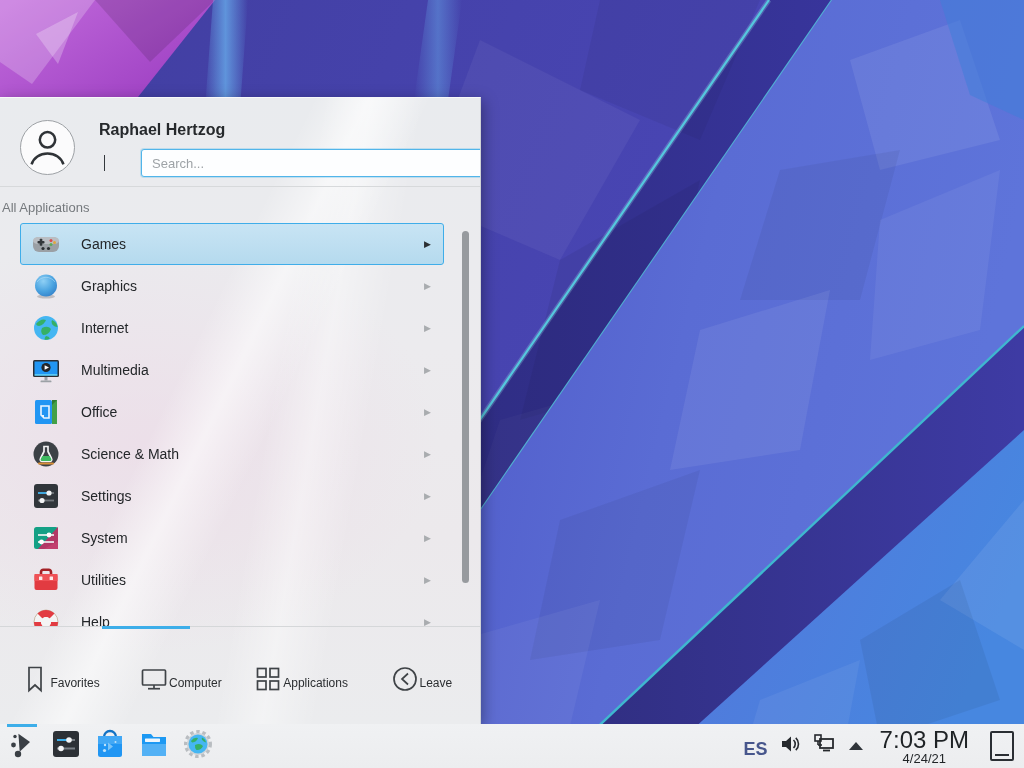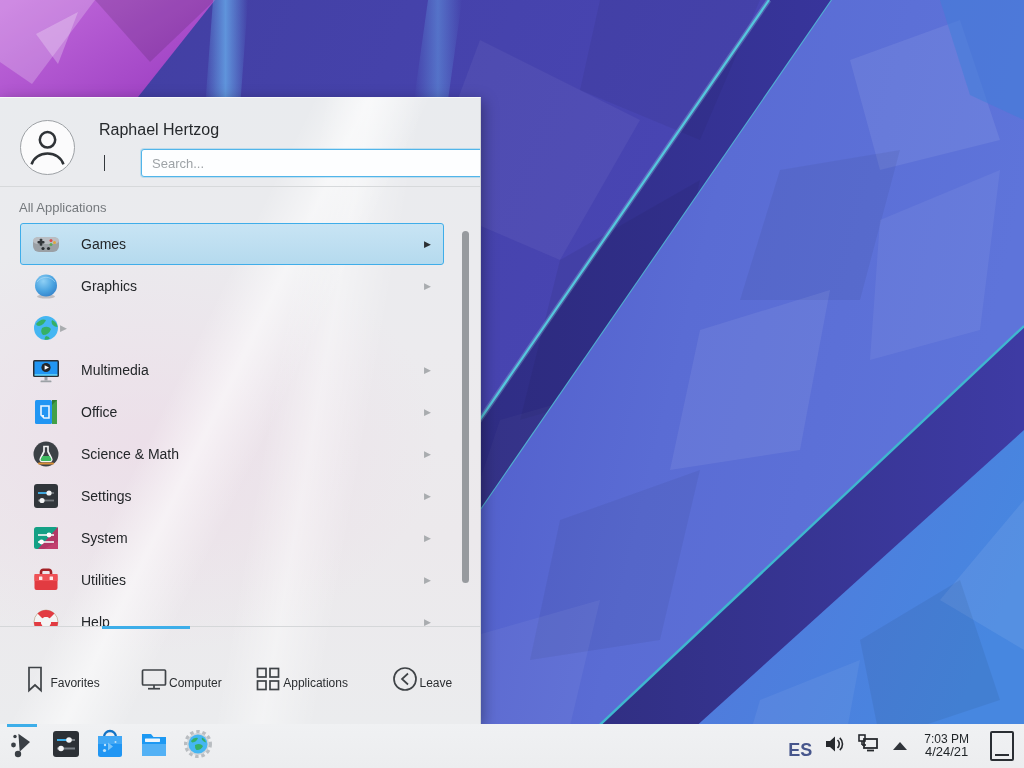--- a/index.html
+++ b/index.html
@@ -22,32 +22,32 @@
     background:
       linear-gradient(116deg, rgba(255,255,255,0) 40%, rgba(255,255,255,.55) 47%, rgba(255,255,255,0) 55%),
       linear-gradient(100deg, rgba(255,255,255,0) 55%, rgba(255,255,255,.4) 63%, rgba(255,255,255,0) 72%),
       radial-gradient(ellipse 420px 300px at 30% 55%, rgba(236,210,228,.45), rgba(236,210,228,0) 70%);
   }
   .launcher > * { position:relative; }
 
   .launcher-header { height:89px; border-bottom:1px solid #d7d9db; padding:22px 20px 0 20px; display:flex; }
   .avatar { width:55px; height:55px; border-radius:50%; background:#fbfbfc; border:1px solid #9da1a5; flex:0 0 auto; display:flex; align-items:center; justify-content:center; }
   .header-right { margin-left:22px; flex:1; padding-right:11px; }
-  .user-name { font-size:16px; color:#26292c; margin:1px 0 10px 2px; }
+  .user-name { font-size:16px; color:#26292c; margin:1px 0 10px 2px;font-weight:bold; }
   .search-wrap { position:relative; }
   .search-input {
     width:100%; height:28px; border:1px solid #51b5ea; border-radius:3px; background:#fdfeff;
     font-family:"Liberation Sans",sans-serif; font-size:13px; color:#232629; padding:0 8px 0 10px; outline:none;
     box-shadow:0 0 0 1px rgba(61,174,233,.25);
     margin-left:44px;
   }
   .search-input::placeholder { color:#9ea3a7; }
   .caret { position:absolute; left:7px; top:6px; width:1px; height:16px; background:#33383c; }
 
-  .section-label { font-size:13px; color:#75797d; padding:13px 0 0 19px; height:36px; }
+  .section-label { font-size:13px; color:#75797d; padding:13px 0 0 2px; height:36px; }
 
   .menu-list { position:absolute; left:0; top:125px; width:531px; height:403px; overflow:hidden; }
   .menu-item { width:424px; height:42px; margin:0 0 0 20px; display:flex; align-items:center; border:1px solid transparent; border-radius:3px; }
   .menu-item.selected { background:linear-gradient(180deg,#c8e4f4,#b5daee); border-color:#3fadе9; border-color:#3fade9; }
   .mi-icon { width:28px; height:28px; margin-left:11px; flex:0 0 auto; display:flex; align-items:center; justify-content:center; }
   .mi-label { font-size:14px; color:#232629; margin-left:21px; flex:1; }
   .mi-arrow { font-family:"DejaVu Sans",sans-serif; font-size:9px; color:#a9acaf; margin-right:12px; }
   .menu-item.selected .mi-arrow { color:#2c2f32; }
 
   .scrollbar { position:absolute; right:11px; top:133px; width:7px; height:352px; border-radius:4px; background:#979a9e; }
@@ -67,21 +67,21 @@
     display:flex; align-items:center;
   }
   .tb-launcher { width:44px; height:44px; position:relative; display:flex; align-items:center; justify-content:center; }
   .tb-launcher .active-line { position:absolute; top:0; left:7px; width:30px; height:3px; background:#3daee9; }
   .tb-app { width:44px; height:44px; display:flex; align-items:center; justify-content:center; }
   .tb-spacer { flex:1; }
   .tray { display:flex; align-items:center; gap:11px; padding-right:8px; }
   .kbd-layout { font-size:18px; font-weight:bold; color:#47568c;margin-top:8px; }
   .tray-arrow { width:0; height:0; border-left:7px solid transparent; border-right:7px solid transparent; border-bottom:8px solid #30343a; margin:0 2px; }
   .clock { text-align:center; line-height:1.05; margin:0 4px; }
-  .clock .time { font-size:12px; color:#1f2326; }
+  .clock .time { font-size:24px; color:#1f2326; }
   .clock .date { font-size:13px; color:#1f2326; }
   .show-desktop { width:24px; height:30px; border:2px solid #2a2e33; border-radius:2px; margin-left:6px; margin-right:2px; position:relative; background:transparent; }
   .show-desktop::after { content:""; position:absolute; left:3px; right:3px; bottom:3px; height:2px; background:#2a2e33; }
 </style>
 </head>
 <body>
 
 <div class="wallpaper">
 <svg width="1024" height="768" viewBox="0 0 1024 768" preserveAspectRatio="none">
   <defs>
@@ -219,20 +219,21 @@
     <div class="menu-item">
       <span class="mi-icon">
         <svg width="28" height="28" viewBox="0 0 28 28">
           <circle cx="14" cy="14" r="12" fill="#45b6f2"></circle>
           <path d="M4 10 Q9 4 14 6 Q12 11 7 12 Q4.5 12 4 10Z" fill="#35b066"></path>
           <path d="M10 14 Q16 11 19 15 Q17 21 11 21 Q8 18 10 14Z" fill="#35b066"></path>
           <path d="M20 6 Q25 8 25.5 13 Q22 13 20 10 Q19 7.5 20 6Z" fill="#35b066"></path>
           <path d="M14 22 Q17 22 18 24.5 Q15 26.3 12.5 25.5 Q12.7 23 14 22Z" fill="#35b066"></path>
         </svg>
       </span>
+      <span class="mi-label">Internet</span>
       <span class="mi-arrow">▶</span>
     </div>
 
     <div class="menu-item">
       <span class="mi-icon">
         <svg width="28" height="28" viewBox="0 0 28 28">
           <rect x="1" y="4" width="26" height="17" rx="1.5" fill="#2a2e33"></rect>
           <rect x="2.5" y="5.5" width="23" height="12.5" fill="#2196f3"></rect>
           <rect x="2.5" y="18" width="23" height="1.8" fill="#59c9f5"></rect>
           <circle cx="14" cy="11.5" r="4.6" fill="#23272b"></circle>

